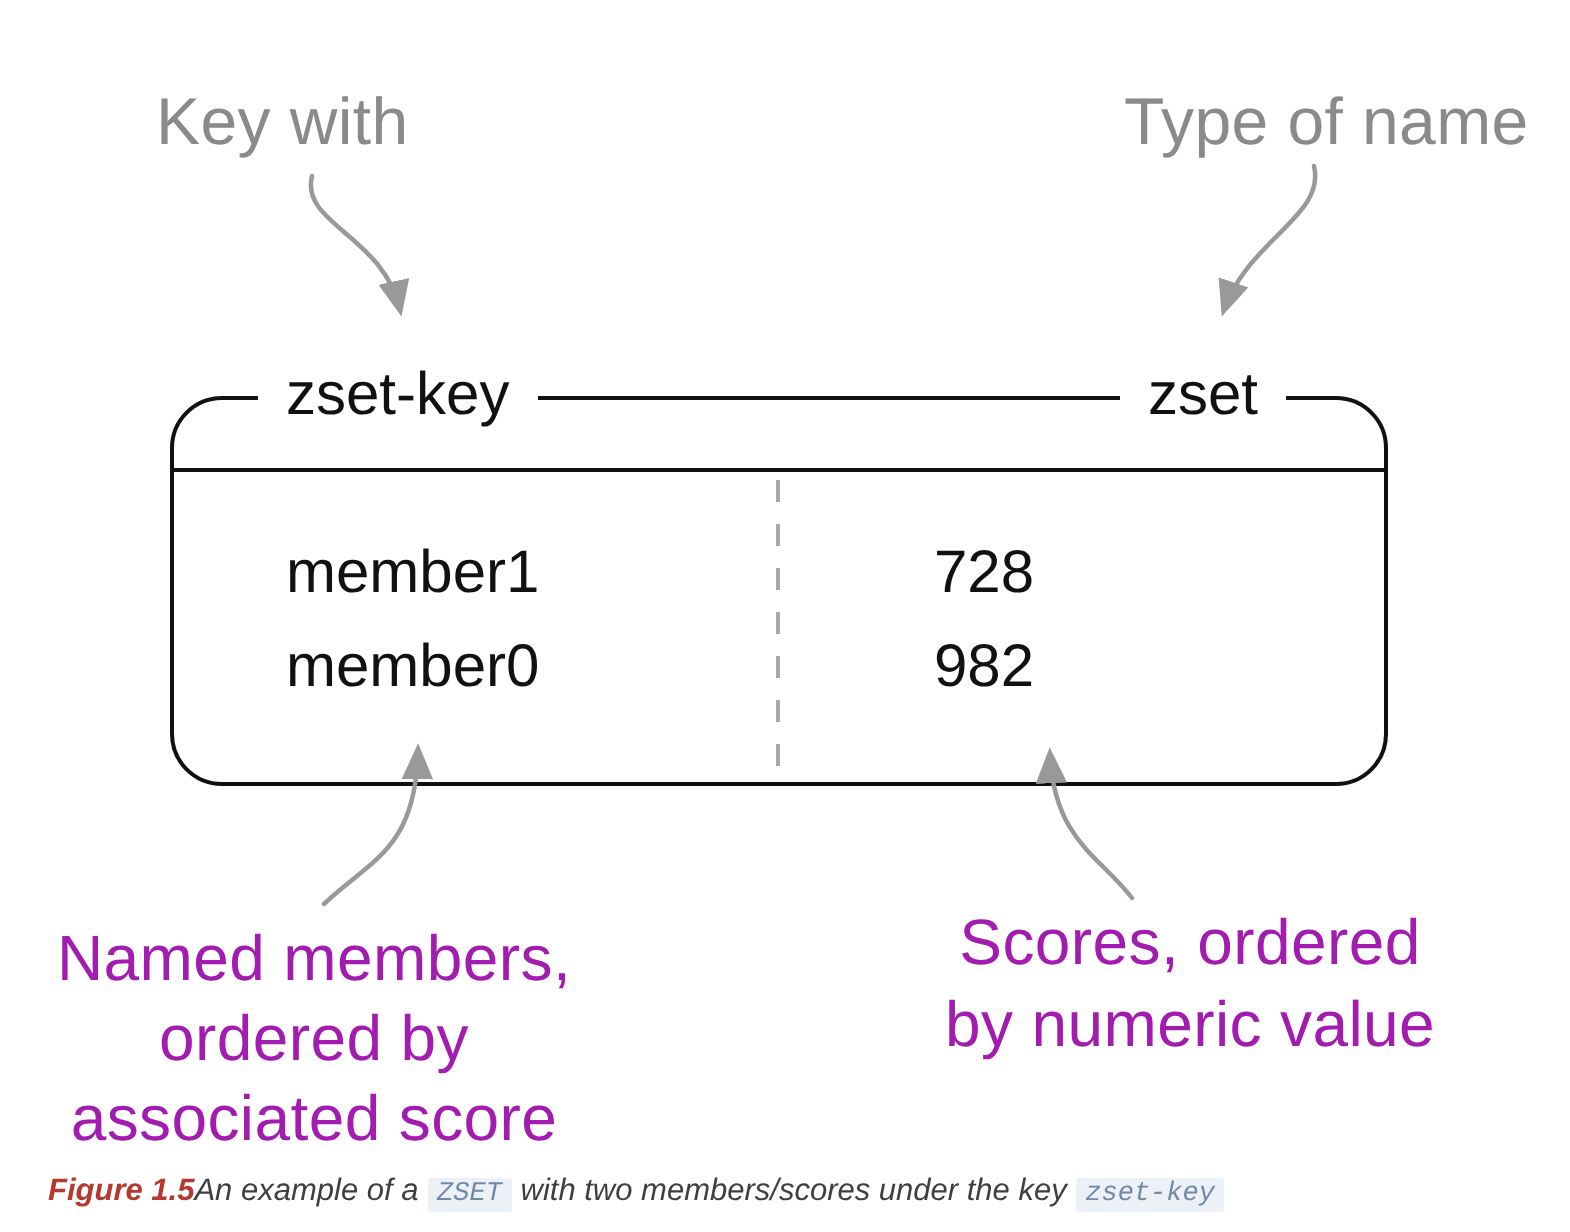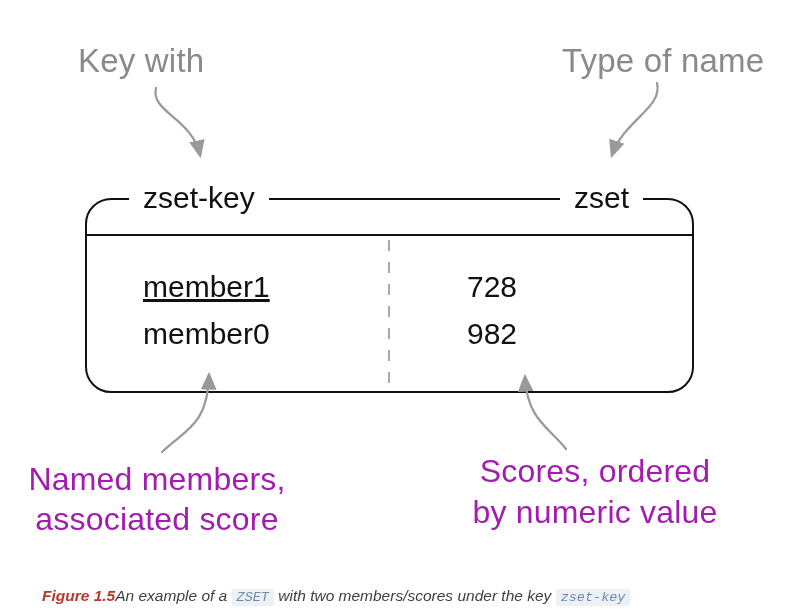--- a/index.html
+++ b/index.html
@@ -66,21 +66,21 @@
   }
 
   svg.overlay {
     left: 0;
     top: 0;
     pointer-events: none;
   }
 
   
   .caption {
-    left: 42px;
+    left: 24px;
     top: 587px;
     width: 740px;
     font-style: italic;
     font-size: 15.5px;
     color: #3f3f3f;
     white-space: nowrap;
   }
   .caption .fig-label {
     color: #b5392e;
     font-weight: 600;
@@ -103,21 +103,21 @@
   <div class="abs annot" style="left:78px; top:42px;">Key with</div>
 
   <div class="abs annot" style="left:562px; top:42px;">Type of name</div>
 
   <div class="abs zset-box"></div>
 
   <div class="abs header-chip" style="left:129px; top:180px;">zset-key</div>
 
   <div class="abs header-chip" style="left:560px; top:180px;">zset</div>
 
-  <div class="abs cell" style="left:143px; top:270px;text-decoration:underline;">member1</div>
+  <div class="abs cell" style="left:143px; top:270px;">member1</div>
   <div class="abs cell score-cell" style="left:467px; top:270px;">728</div>
 
   <div class="abs cell" style="left:143px; top:317px;">member0</div>
   <div class="abs cell score-cell" style="left:467px; top:317px;">982</div>
 
   <svg class="abs overlay" width="785" height="616" viewBox="0 0 785 616">
     <defs>
       <marker id="arrowhead" markerWidth="9" markerHeight="8" refX="6.5" refY="3.5" orient="auto">
         <path d="M0,0 L8,3.5 L0,7 Z" fill="#999999"></path>
       </marker>
@@ -131,20 +131,21 @@
 
     <path d="M 657,83 C 663,108 624,120 612,155" fill="none" stroke="#999999" stroke-width="2.25" stroke-linecap="round" marker-end="url(#arrowhead)"></path>
 
     <path d="M 162,452 C 185,430 208,425 209,375" fill="none" stroke="#999999" stroke-width="2.25" stroke-linecap="round" marker-end="url(#arrowhead)"></path>
 
     <path d="M 566,449 C 550,428 527,420 525,377" fill="none" stroke="#999999" stroke-width="2.25" stroke-linecap="round" marker-end="url(#arrowhead)"></path>
   </svg>
 
   <div class="abs annot-block" style="left:28px; top:459px; width:258px;">
     <div>Named members,</div>
+    <div>ordered by</div>
     <div>associated score</div>
   </div>
 
   <div class="abs annot-block" style="left:437px; top:451px; width:258px; line-height:41px;margin-left:29px;">
     <div>Scores, ordered</div>
     <div>by numeric value</div>
   </div>
 
   <div class="abs caption">
     <span class="fig-label">Figure 1.5</span><span>An example of a </span><code>ZSET</code><span> with two members/scores under the key </span><code>zset-key</code>

